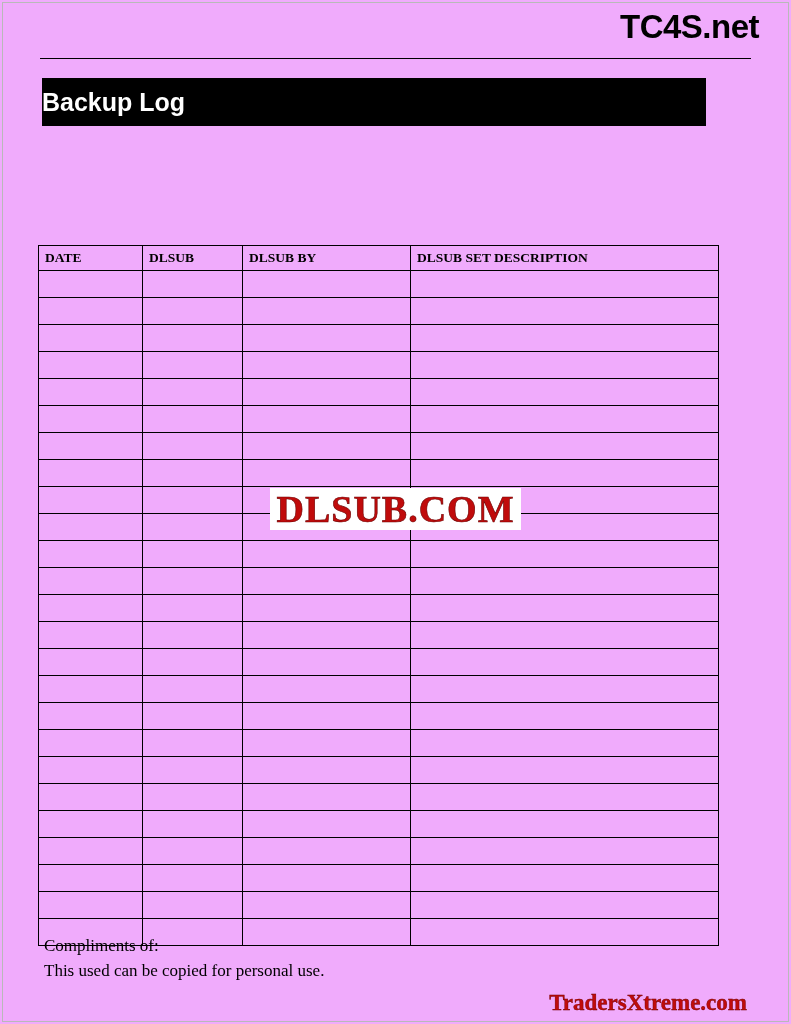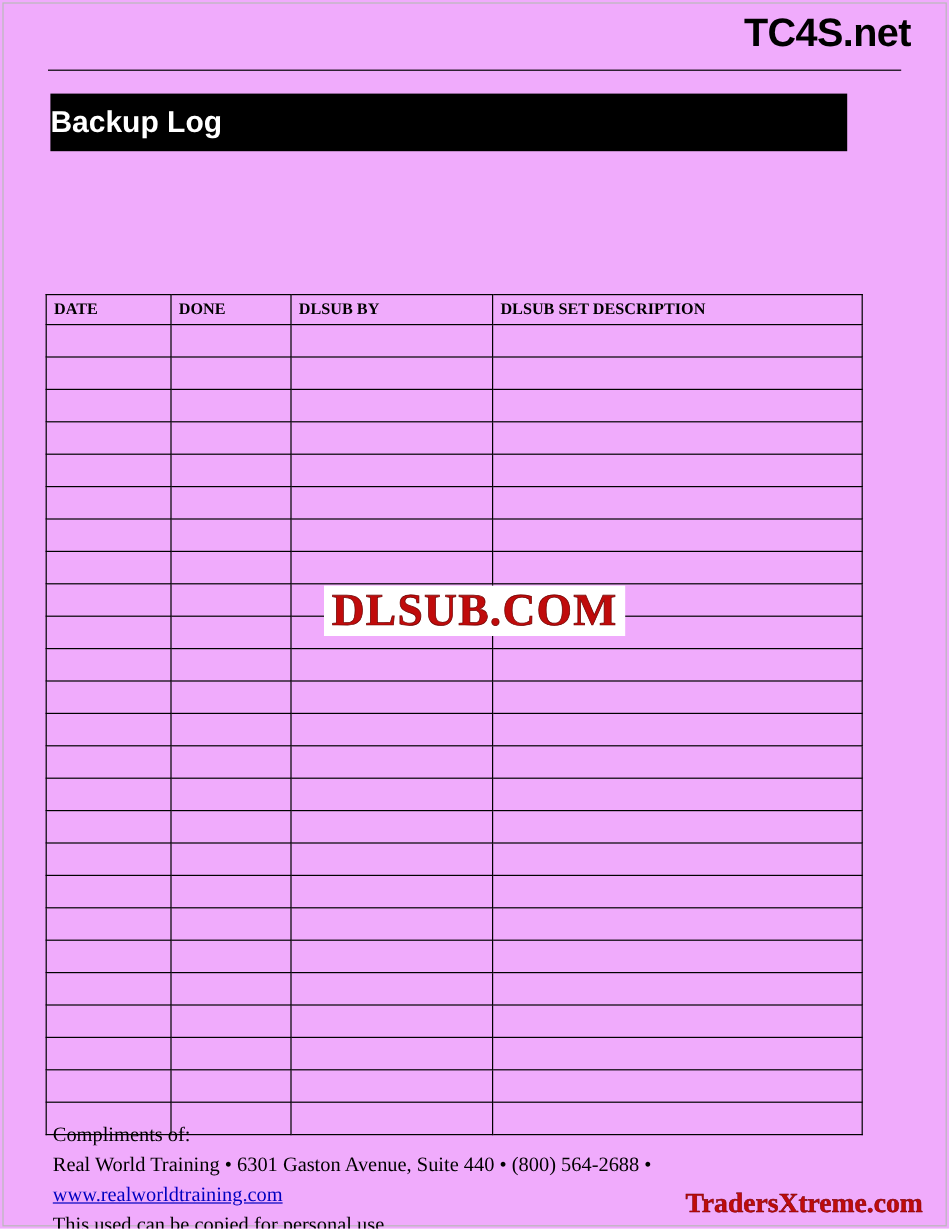--- a/index.html
+++ b/index.html
@@ -148,21 +148,21 @@
     font-size: 17px;
     line-height: 1.48;
     color: #000000;
   }
   .footer a {
     color: #0000c0;
     text-decoration: underline;
   }
   .brand-bottom {
     position: absolute;
-    right: 22px;
+    right: 44px;
     bottom: 8px;
     font-family: "Liberation Serif", serif;
     font-weight: bold;
     font-size: 23px;
     color: #c00b0b;
     margin-left: 19px;
     -webkit-text-stroke: 0.4px #6b0000;
   }
 </style>
 </head>
@@ -182,21 +182,21 @@
   <table class="log-table">
     <colgroup>
       <col class="col-date">
       <col class="col-time">
       <col class="col-done">
       <col class="col-desc">
     </colgroup>
     <thead>
       <tr>
         <th>DATE</th>
-        <th>DONE</th>
+        <th>DLSUB</th>
         <th>DLSUB BY</th>
         <th>DLSUB SET DESCRIPTION</th>
       </tr>
     </thead>
     <tbody>
         <tr>
           <td></td>
           <td></td>
           <td></td>
           <td></td>
@@ -347,20 +347,17 @@
         </tr>
       </tbody>
   </table>
 
   <div class="watermark-center">
     <span>DLSUB.COM</span>
   </div>
 
   <div class="footer">
     <div>Compliments of:</div>
-    <div>
-      <span>Real World Training • 6301 Gaston Avenue, Suite 440 • (800) 564-2688 • </span><a href="#">www.realworldtraining.com</a>
-    </div>
     <div>This used can be copied for personal use.</div>
   </div>
 
   <div class="brand-bottom">TradersXtreme.com</div>
 </div>
 
 </body></html>

